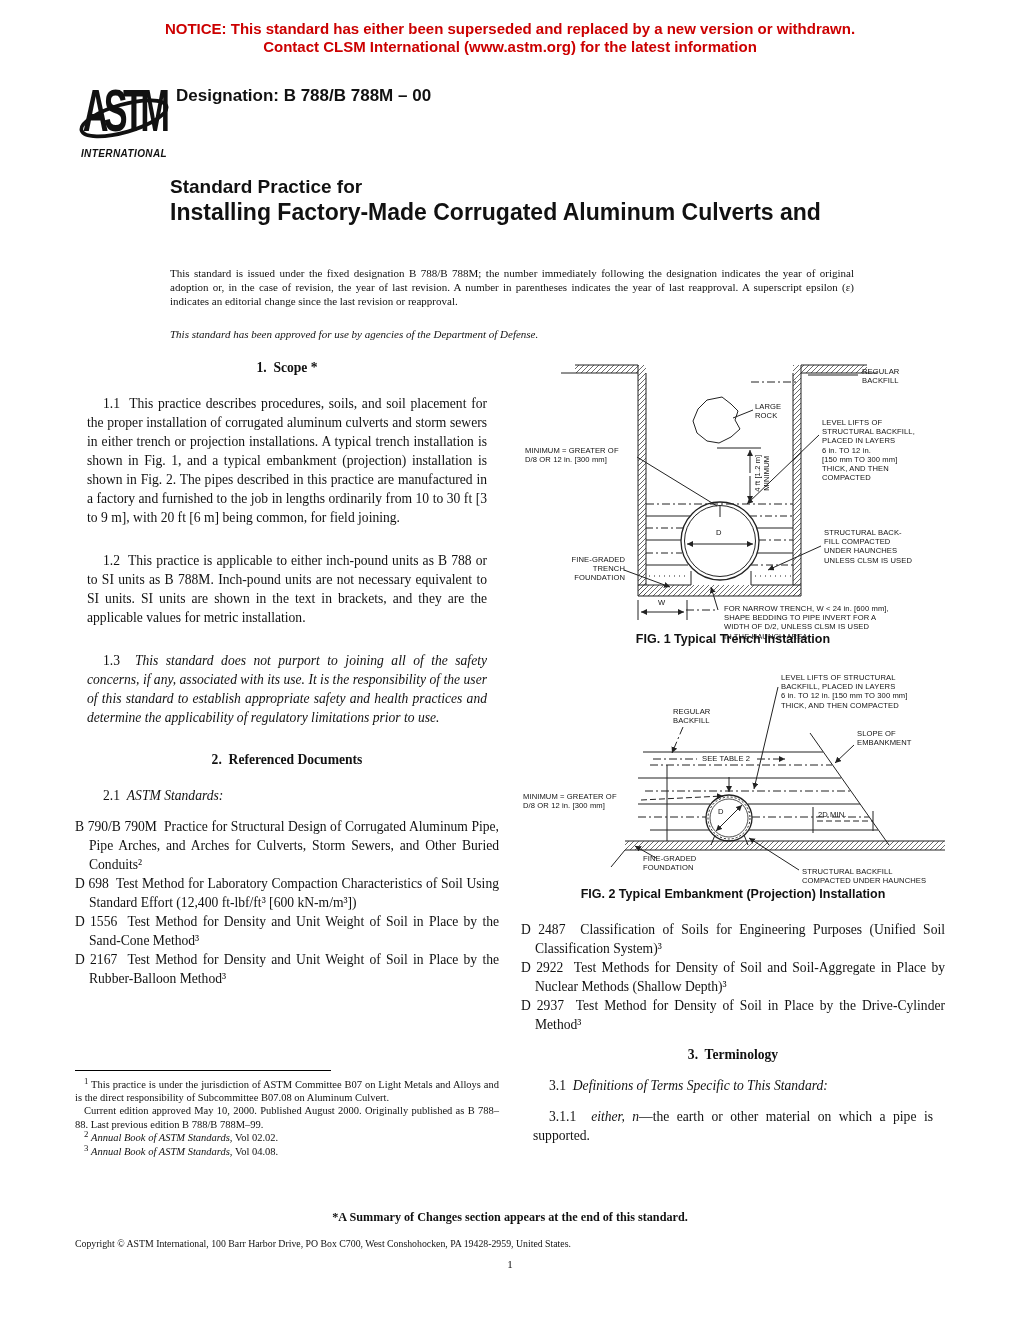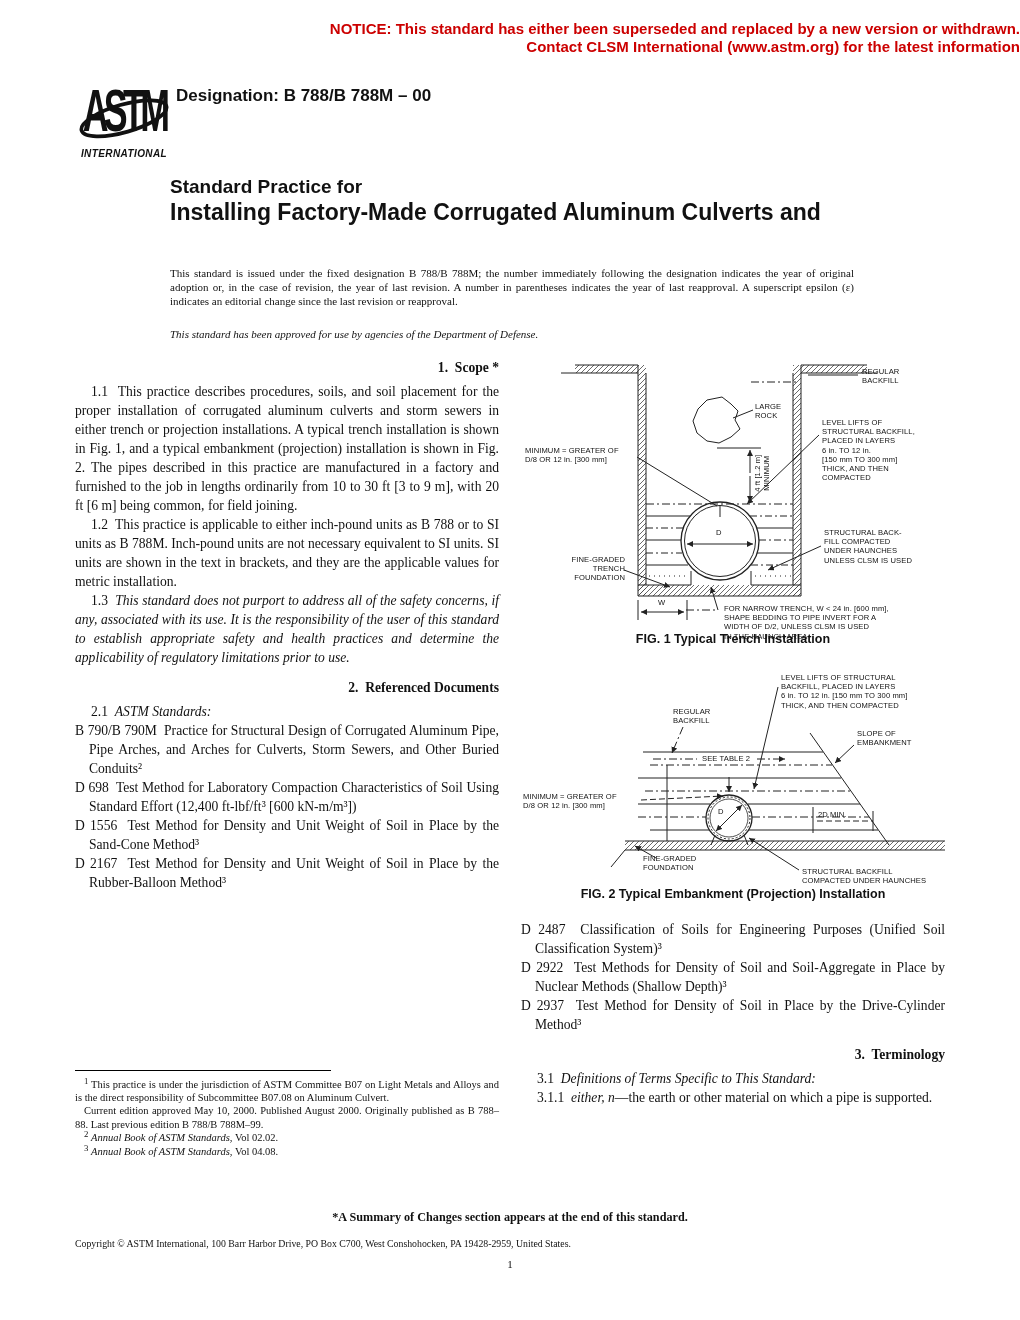--- a/index.html
+++ b/index.html
@@ -1,19 +1,19 @@
 <!DOCTYPE html>
 <html><head>
 <meta charset="utf-8">
 <style>
   html,body { margin:0; padding:0; background:#888; }
   .page { position:relative; width:1020px; height:1320px; margin:0 auto; background:#fff;
           font-family:"Liberation Serif", serif; color:#111; overflow:hidden; }
 
-  .notice { position:absolute; top:20px; left:0; width:100%; text-align:right;
+  .notice { position:absolute; top:20px; left:0; width:100%; text-align:center;
             color:#cc0000; font-family:"Liberation Sans", sans-serif; font-weight:bold;
             font-size:15px; line-height:18px; }
 
   .logo-wrap { position:absolute; left:78px; top:74px; width:92px; text-align:center; }
   .logo-sub { font-family:"Liberation Sans", sans-serif; font-weight:bold; font-style:italic;
               font-size:10px; letter-spacing:0.4px; margin-top:-4px; }
   .designation { position:absolute; left:176px; top:86px; font-family:"Liberation Sans", sans-serif;
                  font-weight:bold; font-size:17px; }
 
   .title-block { position:absolute; left:170px; top:174px; width:700px;
@@ -24,23 +24,23 @@
 
   .issued { position:absolute; left:170px; top:267px; width:684px; font-size:11px;
             line-height:13.8px; text-align:justify; }
   .dod { position:absolute; left:170px; top:328px; width:684px; font-size:11px; font-style:italic; }
 
   .col { font-size:13.6px; line-height:19px; text-align:justify; }
   .col-left  { position:absolute; left:75px;  top:358px; width:424px; height:800px;
                display:flex; flex-direction:column; }
   .col-right { position:absolute; left:521px; top:358px; width:424px; }
 
-  .sec-heading { font-weight:bold; text-align:right; margin:0 0 5px 0; }
+  .sec-heading { font-weight:bold; text-align:center; margin:0 0 5px 0; }
   .sec-heading.spaced { margin-top:11px; }
-  p.body { margin:0; text-indent:16px; }
+  p.body { margin:12px; text-indent:16px; }
   .it { font-style:italic; }
   p.ref { margin:0; padding-left:14px; text-indent:-14px; }
 
   .fn-block { margin-top:auto; font-size:10.5px; line-height:13.4px; text-align:justify; }
   .fn-rule { width:256px; border-top:1.3px solid #000; margin-bottom:7px; }
   .fn-block p { margin:0; text-indent:9px; }
   sup { line-height:0; }
 
   .fig { position:relative; width:424px; }
   .fig svg { display:block; }
@@ -83,21 +83,21 @@
     <div class="title-l2">Installing Factory-Made Corrugated Aluminum Culverts and</div>
   </div>
 
   <div class="issued">This standard is issued under the fixed designation B 788/B 788M; the number immediately following the designation indicates the year of original adoption or, in the case of revision, the year of last revision. A number in parentheses indicates the year of last reapproval. A superscript epsilon (ε) indicates an editorial change since the last revision or reapproval.</div>
   <div class="dod it">This standard has been approved for use by agencies of the Department of Defense.</div>
 
   <div class="col col-left">
     <div class="sec-heading">1.&nbsp; Scope *</div>
     <p class="body">1.1&nbsp; This practice describes procedures, soils, and soil placement for the proper installation of corrugated aluminum culverts and storm sewers in either trench or projection installations. A typical trench installation is shown in Fig. 1, and a typical embankment (projection) installation is shown in Fig. 2. The pipes described in this practice are manufactured in a factory and furnished to the job in lengths ordinarily from 10 to 30 ft [3 to 9 m], with 20 ft [6 m] being common, for field joining.</p>
     <p class="body">1.2&nbsp; This practice is applicable to either inch-pound units as B 788 or to SI units as B 788M. Inch-pound units are not necessary equivalent to SI units. SI units are shown in the text in brackets, and they are the applicable values for metric installation.</p>
-    <p class="body"><span>1.3&nbsp; </span><span class="it">This standard does not purport to address all of the safety concerns, if any, associated with its use. It is the responsibility of the user of this standard to establish appropriate safety and health practices and determine the applicability of regulatory limitations prior to use.</span></p>
+    <p class="body"><span>1.3&nbsp; </span><span class="it">This standard does not purport to joining all of the safety concerns, if any, associated with its use. It is the responsibility of the user of this standard to establish appropriate safety and health practices and determine the applicability of regulatory limitations prior to use.</span></p>
 
     <div class="sec-heading spaced">2.&nbsp; Referenced Documents</div>
     <p class="body"><span>2.1&nbsp; </span><span class="it">ASTM Standards:</span></p>
     <p class="ref">B 790/B 790M&nbsp; Practice for Structural Design of Corrugated Aluminum Pipe, Pipe Arches, and Arches for Culverts, Storm Sewers, and Other Buried Conduits²</p>
     <p class="ref">D 698&nbsp; Test Method for Laboratory Compaction Characteristics of Soil Using Standard Effort (12,400 ft-lbf/ft³ [600 kN-m/m³])</p>
     <p class="ref">D 1556&nbsp; Test Method for Density and Unit Weight of Soil in Place by the Sand-Cone Method³</p>
     <p class="ref">D 2167&nbsp; Test Method for Density and Unit Weight of Soil in Place by the Rubber-Balloon Method³</p>
 
     <div class="fn-block">
       <div class="fn-rule"></div>

